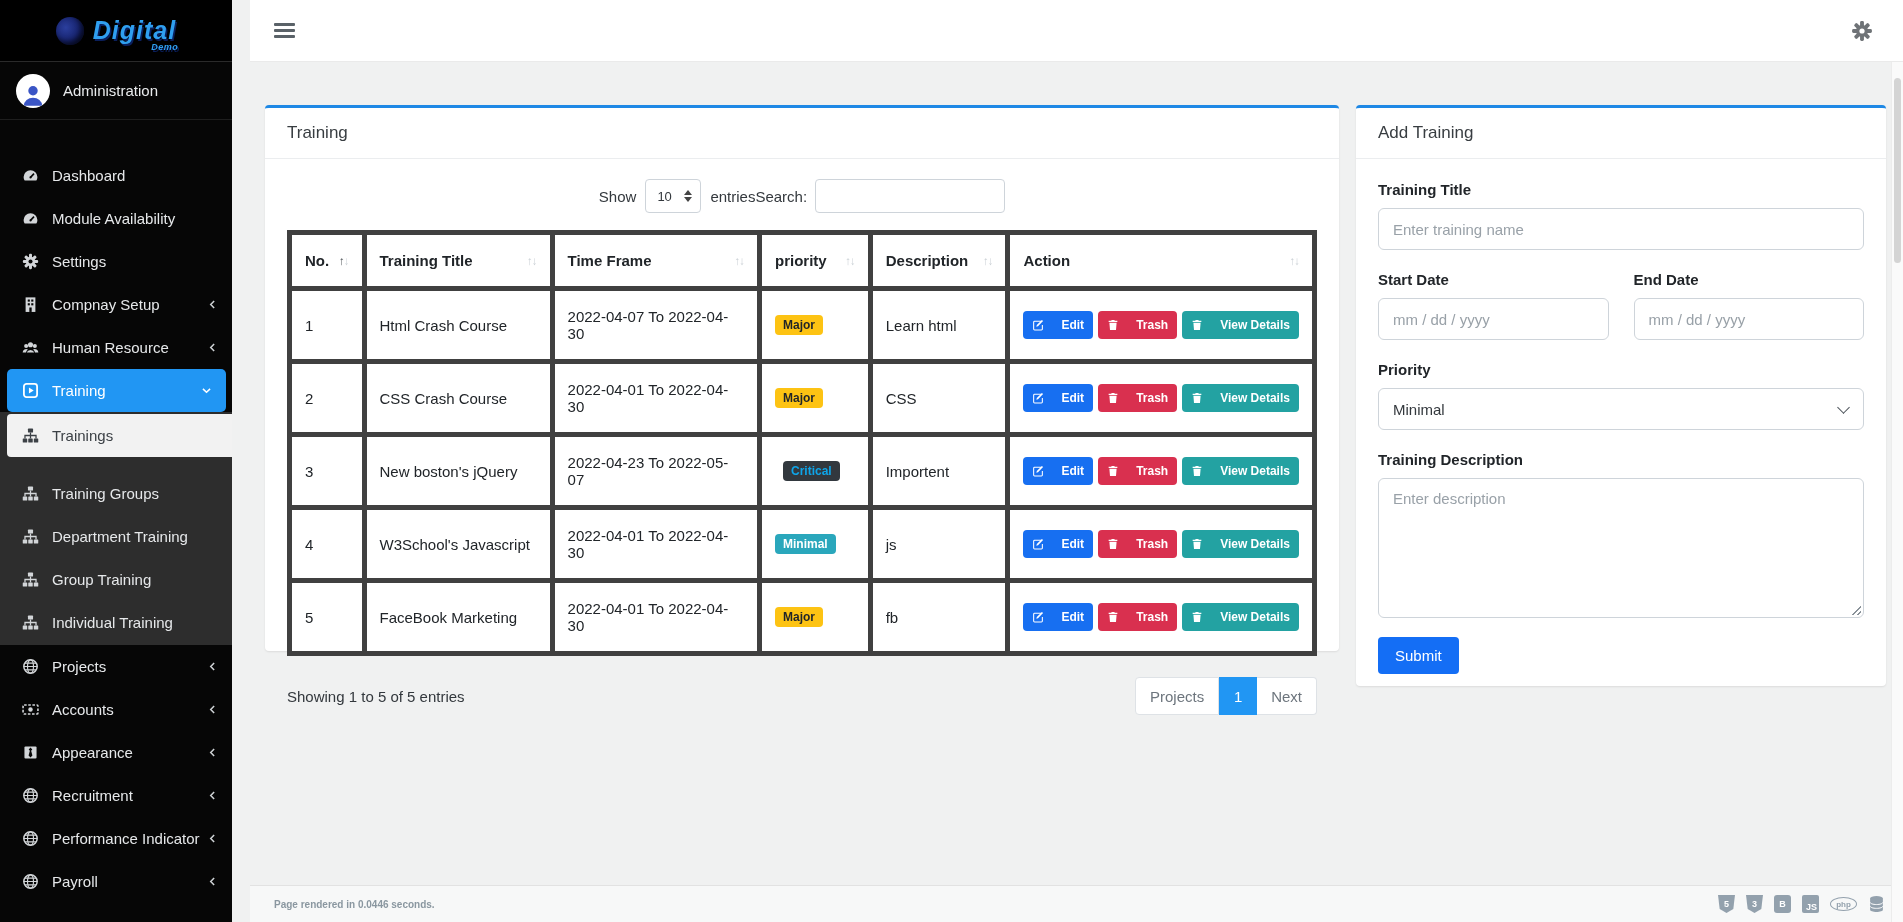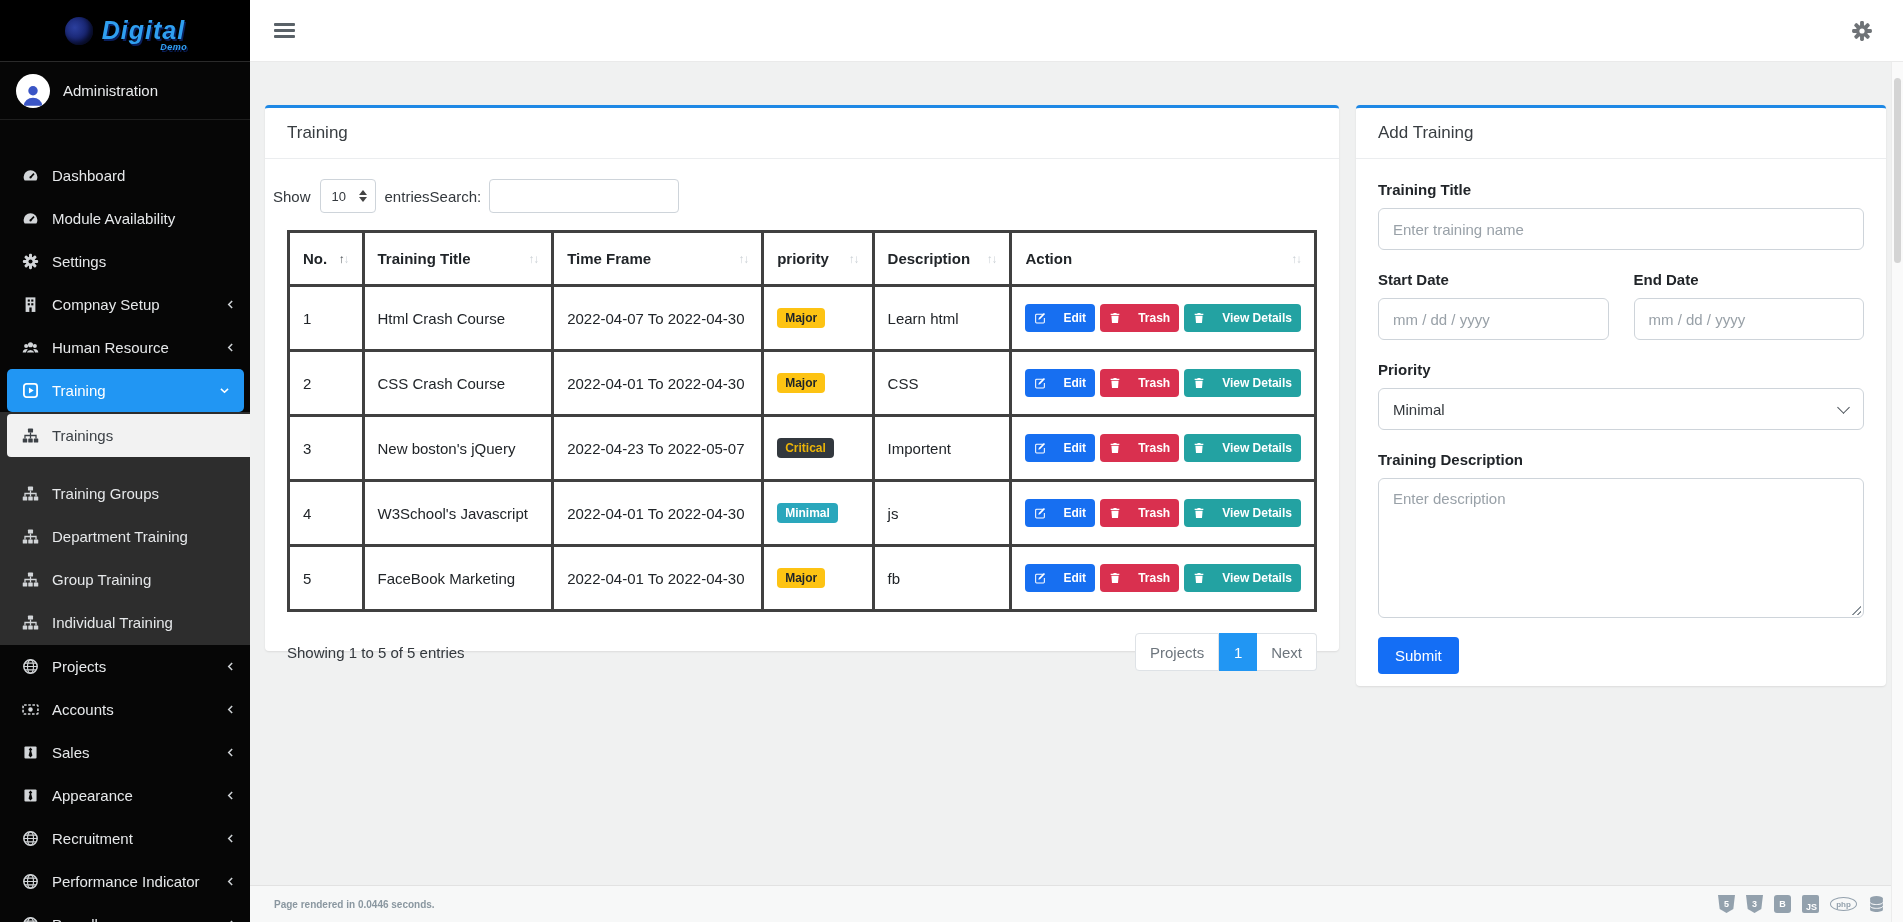--- a/index.html
+++ b/index.html
@@ -1,20 +1,20 @@
 <!DOCTYPE html>
 <html><head>
 <meta charset="utf-8">
 <style>
   * { margin:0; padding:0; box-sizing:border-box; }
   html,body { width:1903px; height:922px; font-family:"Liberation Sans", sans-serif; }
   .app { position:relative; width:1903px; height:922px; background:#f0f1f1; overflow:hidden; }
 
   
-  .sidebar { position:absolute; left:0; top:0; width:250px; height:922px; background:#060606; z-index:5; }
+  .sidebar { position:absolute; left:0; top:0; width:232px; height:922px; background:#060606; z-index:5; }
   .logo-wrap { height:62px; background:#000; display:flex; align-items:center; justify-content:center; gap:9px; border-bottom:1px solid #2a2a2a; }
   .logo-mark { width:28px; height:28px; border-radius:50%; background:radial-gradient(circle at 35% 38%, #2b3f9e 0%, #16226b 55%, #0a1038 100%); box-shadow:inset -3px -3px 5px rgba(0,0,0,.6); }
   .logo-text { position:relative; color:#2f9ff0; font-size:25px; font-weight:bold; font-style:italic; letter-spacing:1px; text-shadow:1.5px 1.5px 0 #0a1f5c; line-height:1; }
   .logo-sub { position:absolute; right:-2px; bottom:-9px; font-size:9px; font-weight:bold; letter-spacing:.5px; }
   .user-panel { display:flex; align-items:center; gap:13px; padding:12px 16px; height:58px; border-bottom:1px solid #1e1e1e; }
   .avatar { width:34px; height:34px; border-radius:50%; background:#fff; display:flex; align-items:flex-end; justify-content:center; overflow:hidden; }
   .user-name { color:#e9ebed; font-size:15px; }
   .nav { padding-top:34px; }
   .nav-item { display:flex; align-items:center; height:43px; padding:0 14px 0 22px; color:#e6e8ea; font-size:15px; cursor:pointer; }
   .nav-item .nicon { width:17px; height:17px; margin-right:13px; flex:0 0 17px; color:#d2d5d8; --hole:#060606; }
@@ -34,41 +34,41 @@
   .hamburger i { display:block; height:2.6px; background:#5a6268; border-radius:1px; }
   .gear-btn { width:22px; height:22px; color:#6f7377; --hole:#ffffff; cursor:pointer; }
 
   
   .content { position:absolute; left:250px; top:62px; right:0; bottom:37px; background:#f0f1f1; }
   .card { position:absolute; background:#fff; border-top:3px solid #1e88e5; border-radius:4px; box-shadow:0 1px 2px rgba(0,0,0,.09); }
   .card-header { padding:15px 22px; font-size:17px; color:#383d41; border-bottom:1px solid #ebedef; }
 
   
   .card-table { left:15px; top:43px; width:1074px; height:546px; }
-  .controls { display:flex; align-items:center; justify-content:flex-start; margin:20px 8px 17px; }
+  .controls { display:flex; align-items:center; justify-content:center; margin:20px 8px 17px; }
   .show-group { display:flex; align-items:center; gap:9px; font-size:15px; color:#33383d; }
   .select-sm { position:relative; width:56px; height:34px; border:1px solid #ced4da; border-radius:4px; font-size:13px; color:#33383d; display:flex; align-items:center; padding-left:11px; cursor:pointer; background:#fff; }
   .updown { position:absolute; right:8px; top:50%; transform:translateY(-50%); display:flex; flex-direction:column; gap:2px; }
   .updown i { width:0; height:0; border-left:4px solid transparent; border-right:4px solid transparent; }
   .updown .up { border-bottom:5px solid #444; }
   .updown .dn { border-top:5px solid #444; }
   .search-group { display:flex; align-items:center; gap:8px; font-size:15px; color:#33383d; }
   .search-input { width:190px; height:34px; border:1px solid #ced4da; border-radius:4px; padding:0 10px; font-size:14px; }
 
   table.dt { border-collapse:collapse; margin:0 22px; table-layout:fixed; }
-  table.dt th, table.dt td { border:3px solid #404040; padding:17px 13px; font-size:15px; color:#212529; text-align:left; vertical-align:middle; }
+  table.dt th, table.dt td { border:5px solid #404040; padding:17px 13px; font-size:15px; color:#212529; text-align:left; vertical-align:middle; }
   table.dt th { height:44px; font-weight:bold; }
   table.dt td { height:61px; }
   .th-flex { display:flex; align-items:center; justify-content:space-between; }
   .sorts { font-size:11.5px; letter-spacing:-1px; white-space:nowrap; }
   .sorts .su { color:#c9cfd4; } .sorts .sd { color:#c9cfd4; }
   .sorts .dark { color:#4a4f54; }
   .badge { display:inline-block; font-size:12px; font-weight:bold; padding:4px 8px; border-radius:4px; line-height:1; }
   .b-major { background:#fdc313; color:#1f2429; }
-  .b-critical { background:#32383e; color:#eab308; }
+  .b-critical { background:#32383e; color:#0ea5e9;margin-left:8px; }
   .b-minimal { background:#2aa7bc; color:#fff; }
   .btn-row { display:flex; gap:5px; }
   .btn { display:inline-flex; align-items:center; gap:17px; border:none; border-radius:4px; color:#fff; font-size:12px; font-weight:bold; padding:7px 9px; cursor:pointer; font-family:inherit; white-space:nowrap; }
   .btn-edit { background:#176ff1; }
   .btn-trash { background:#d9304f; }
   .btn-view { background:#23a2a2; }
   .table-footer { display:flex; align-items:center; justify-content:space-between; margin:21px 22px 0; }
   .summary { font-size:15px; color:#33383d; }
   .pager { display:flex; }
   .page-btn { height:38px; display:flex; align-items:center; justify-content:center; border:1px solid #dee2e6; background:#fff; color:#6d757d; font-size:15px; padding:0 14px; cursor:pointer; }
@@ -318,34 +318,20 @@
             </svg>
           </span>
         <span class="nlabel">Accounts</span>
         <span class="chev">
             <svg width="11" height="11" viewBox="0 0 16 16">
               <path d="M10.4 2.8 5.4 8l5 5.2" fill="none" stroke="currentColor" stroke-width="2.2"></path>
             </svg>
           </span>
       </div>
 
-      <div class="nav-item">
-        <span class="nicon">
-            <svg width="17" height="17" viewBox="0 0 16 16">
-              <rect x="2.3" y="2.3" width="11.4" height="11.4" rx="1" fill="currentColor"></rect>
-              <path d="M8 3.3l1.7 1.9-1.1 1.2 1.2 4.5L8 12.8l-1.8-1.9 1.2-4.5-1.1-1.2z" fill="var(--hole)"></path>
-            </svg>
-          </span>
-        <span class="nlabel">Sales</span>
-        <span class="chev">
-            <svg width="11" height="11" viewBox="0 0 16 16">
-              <path d="M10.4 2.8 5.4 8l5 5.2" fill="none" stroke="currentColor" stroke-width="2.2"></path>
-            </svg>
-          </span>
-      </div>
 
       <div class="nav-item">
         <span class="nicon">
             <svg width="17" height="17" viewBox="0 0 16 16">
               <rect x="2.3" y="2.3" width="11.4" height="11.4" rx="1" fill="currentColor"></rect>
               <path d="M8 3.3l1.7 1.9-1.1 1.2 1.2 4.5L8 12.8l-1.8-1.9 1.2-4.5-1.1-1.2z" fill="var(--hole)"></path>
             </svg>
           </span>
         <span class="nlabel">Appearance</span>
         <span class="chev">

